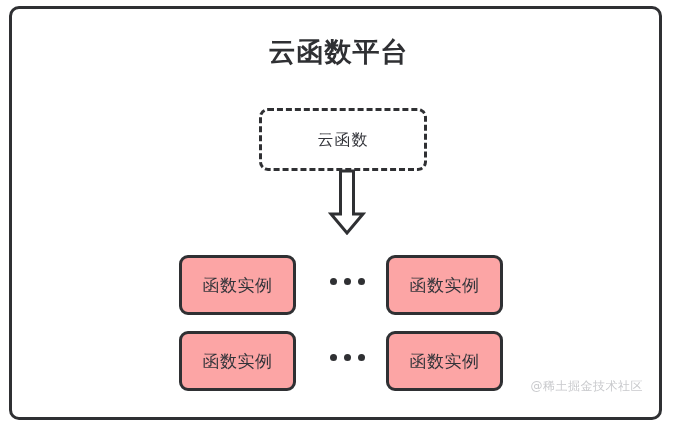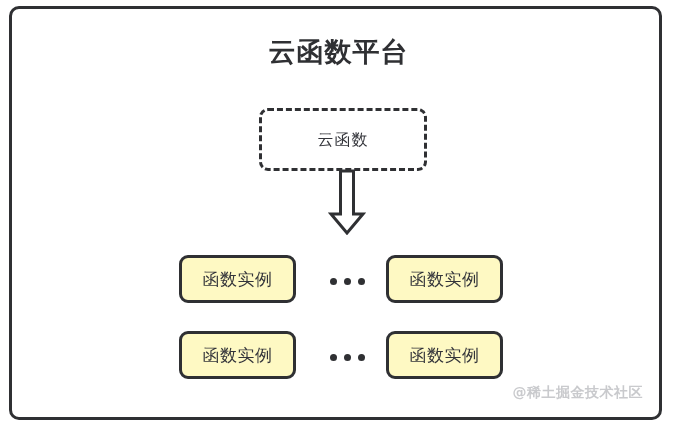--- a/index.html
+++ b/index.html
@@ -91,25 +91,25 @@
     width: 653px;
     height: 52px;
   }
   #instance-row-1 { top: 246px; }
   #instance-row-2 { top: 322px; }
 
   .instance-box {
     position: absolute;
     top: 0;
     width: 117px;
-    height: 48px;
+    height: 60px;
     box-sizing: border-box;
     border: 3px solid #2f3033;
     border-radius: 9px;
-    background: #fef9c3;
+    background: #fca5a5;
     display: flex;
     align-items: center;
     justify-content: center;
   }
   .instance-box.left  { left: 167px; }
   .instance-box.right { left: 374px; }
   .instance-box .box-label {
     font-size: 17px;
     color: #33343a;
     letter-spacing: 0.5px;
@@ -132,27 +132,26 @@
     width: 7px;
     height: 7px;
     border-radius: 50%;
     background: #2f3033;
   }
 
   
   #watermark {
     position: absolute;
     right: 16px;
-    bottom: 16px;
-    font-size: 14px;
+    bottom: 22px;
+    font-size: 12px;
     color: #c9cacd;
     letter-spacing: 0.5px;
     line-height: 18px;
     white-space: nowrap;
-    font-weight: bold;
   }
 </style>
 </head>
 <body>
 
 <div id="canvas">
 
   <div id="platform-frame">
 
     <div id="platform-title">云函数平台</div>

